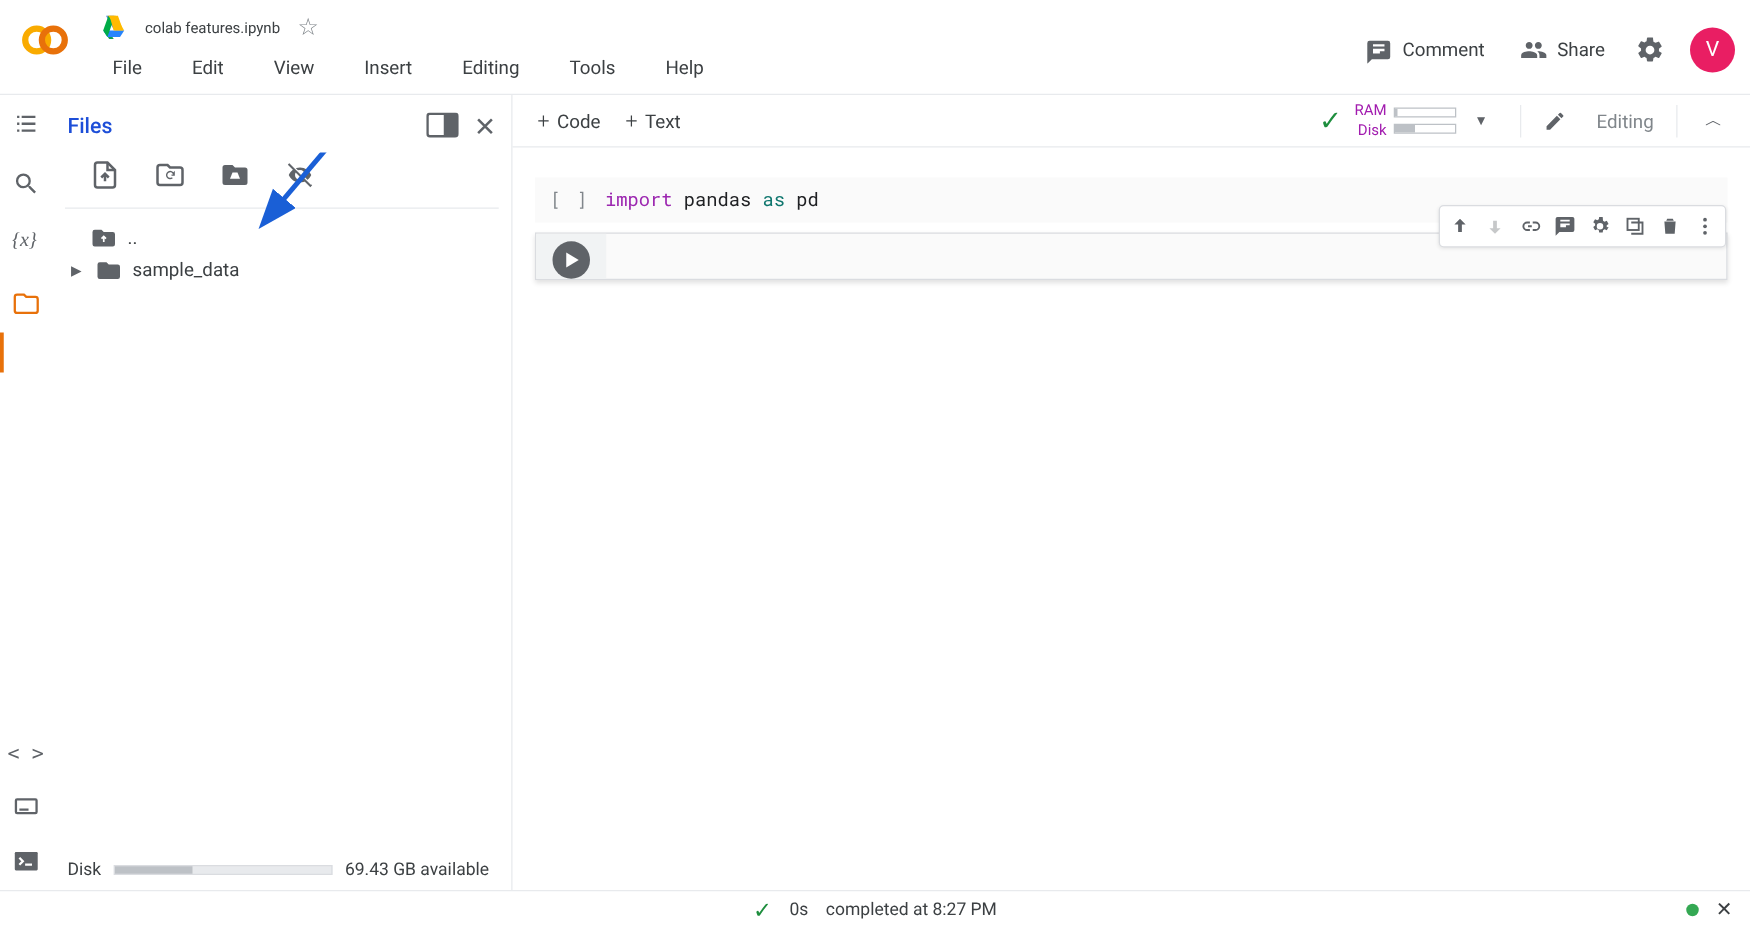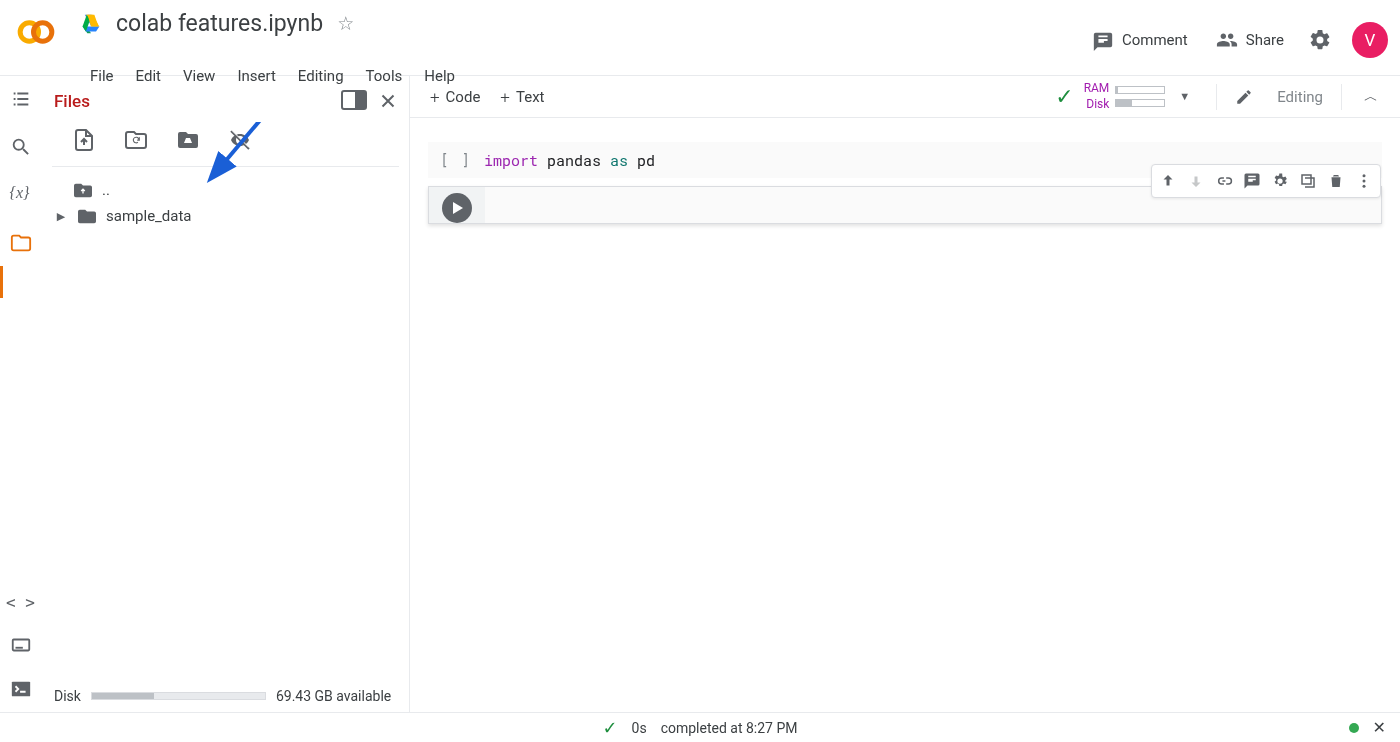--- a/index.html
+++ b/index.html
@@ -4,43 +4,43 @@
 <style>
   * { box-sizing: border-box; margin: 0; padding: 0; }
   body { font-family: "Google Sans", Roboto, Arial, sans-serif; font-size: 14px; color: #3c4043; width: 1400px; height: 742px; overflow: hidden; background: #fff; position: relative; }
   
   
   .header { display: flex; align-items: flex-start; padding: 6px 12px 0 16px; height: 76px; border-bottom: 1px solid #e8eaed; }
   .logo { width: 40px; height: 40px; margin-top: 6px; margin-right: 24px; }
   .header-center { flex: 1; display: flex; flex-direction: column; }
   .title-row { display: flex; align-items: center; gap: 14px; margin-top: 4px; }
   .drive-icon { width: 22px; height: 22px; }
-  .doc-title { font-size: 23px; font-weight: 400; color: #3c4043; }
+  .doc-title { font-size: 12px; font-weight: 400; color: #3c4043; }
   .star-icon { color: #80868b; font-size: 19px; cursor: pointer; }
-  .menubar { display: flex; gap: 2px; margin-top: 24px; }
+  .menubar { display: flex; gap: 20px; margin-top: 6px; }
   .menubar-item { padding: 6px 10px; font-size: 15px; color: #3c4043; cursor: pointer; border-radius: 4px; }
   .header-right { display: flex; align-items: center; gap: 20px; margin-top: 16px; }
   .hr-btn { display: flex; align-items: center; gap: 8px; font-size: 15px; color: #3c4043; cursor: pointer; padding: 6px 4px; border-radius: 4px; }
   .hr-btn svg { width: 22px; height: 22px; fill: #5f6368; }
   .gear-icon { width: 24px; height: 24px; fill: #5f6368; cursor: pointer; }
   .avatar { width: 36px; height: 36px; border-radius: 50%; background: #e91e63; color: #fff; display: flex; align-items: center; justify-content: center; font-size: 17px; cursor: pointer; }
   
   
   .left-rail { position: absolute; top: 76px; left: 0; width: 42px; height: calc(100% - 76px - 30px); display: flex; flex-direction: column; align-items: center; padding-top: 12px; gap: 26px; border-right: 1px solid #fff; }
   .rail-icon { width: 22px; height: 22px; fill: #5f6368; cursor: pointer; color:#5f6368; }
   .rail-icon.active-folder { fill: #e8710a; color:#e8710a; }
   .active-indicator { position:absolute; left:0; top:190px; width:3px; height:32px; background:#e8710a; }
   .rail-bottom { position: absolute; bottom: 12px; display: flex; flex-direction: column; gap: 22px; align-items: center; }
   .code-brackets { font-family: monospace; font-size: 16px; color: #5f6368; cursor:pointer; }
   .var-icon-text { font-family: "Times New Roman", serif; font-style: italic; font-size: 16px; color: #5f6368; }
   
   
   .files-panel { position: absolute; top: 76px; left: 42px; width: 368px; height: calc(100% - 76px - 30px); border-right: 1px solid #e8eaed; display: flex; flex-direction: column; }
   .files-header { display: flex; align-items: center; padding: 14px 8px 10px 12px; }
-  .files-title { font-size: 17px; font-weight: 500; color: #b91c1c; flex: 1; }
+  .files-title { font-size: 17px; font-weight: 500; color: #1d4ed8; flex: 1; }
   .files-header-icons { display: flex; gap: 8px; align-items: center; }
   .fh-icon { width: 26px; height: 22px; fill: #5f6368; cursor: pointer; color:#5f6368;}
   .files-toolbar { display: flex; gap: 28px; padding: 6px 18px 14px 20px; border-bottom: 1px solid #e8eaed; margin: 0 10px; position: relative; }
   .ft-icon { width: 24px; height: 24px; fill: #5f6368; cursor: pointer; color:#5f6368; }
   .file-tree { padding: 10px 12px; }
   .tree-row { display: flex; align-items: center; gap: 8px; padding: 4px 0 4px 18px; font-size: 15px; cursor: pointer; }
   .tree-row.with-caret { padding-left: 0px; }
   .tree-caret { width: 14px; text-align: center; color: #5f6368; font-size: 11px; }
   .tree-folder { width: 22px; height: 18px; }
   .tree-folder-up { width:22px; height:18px; }

